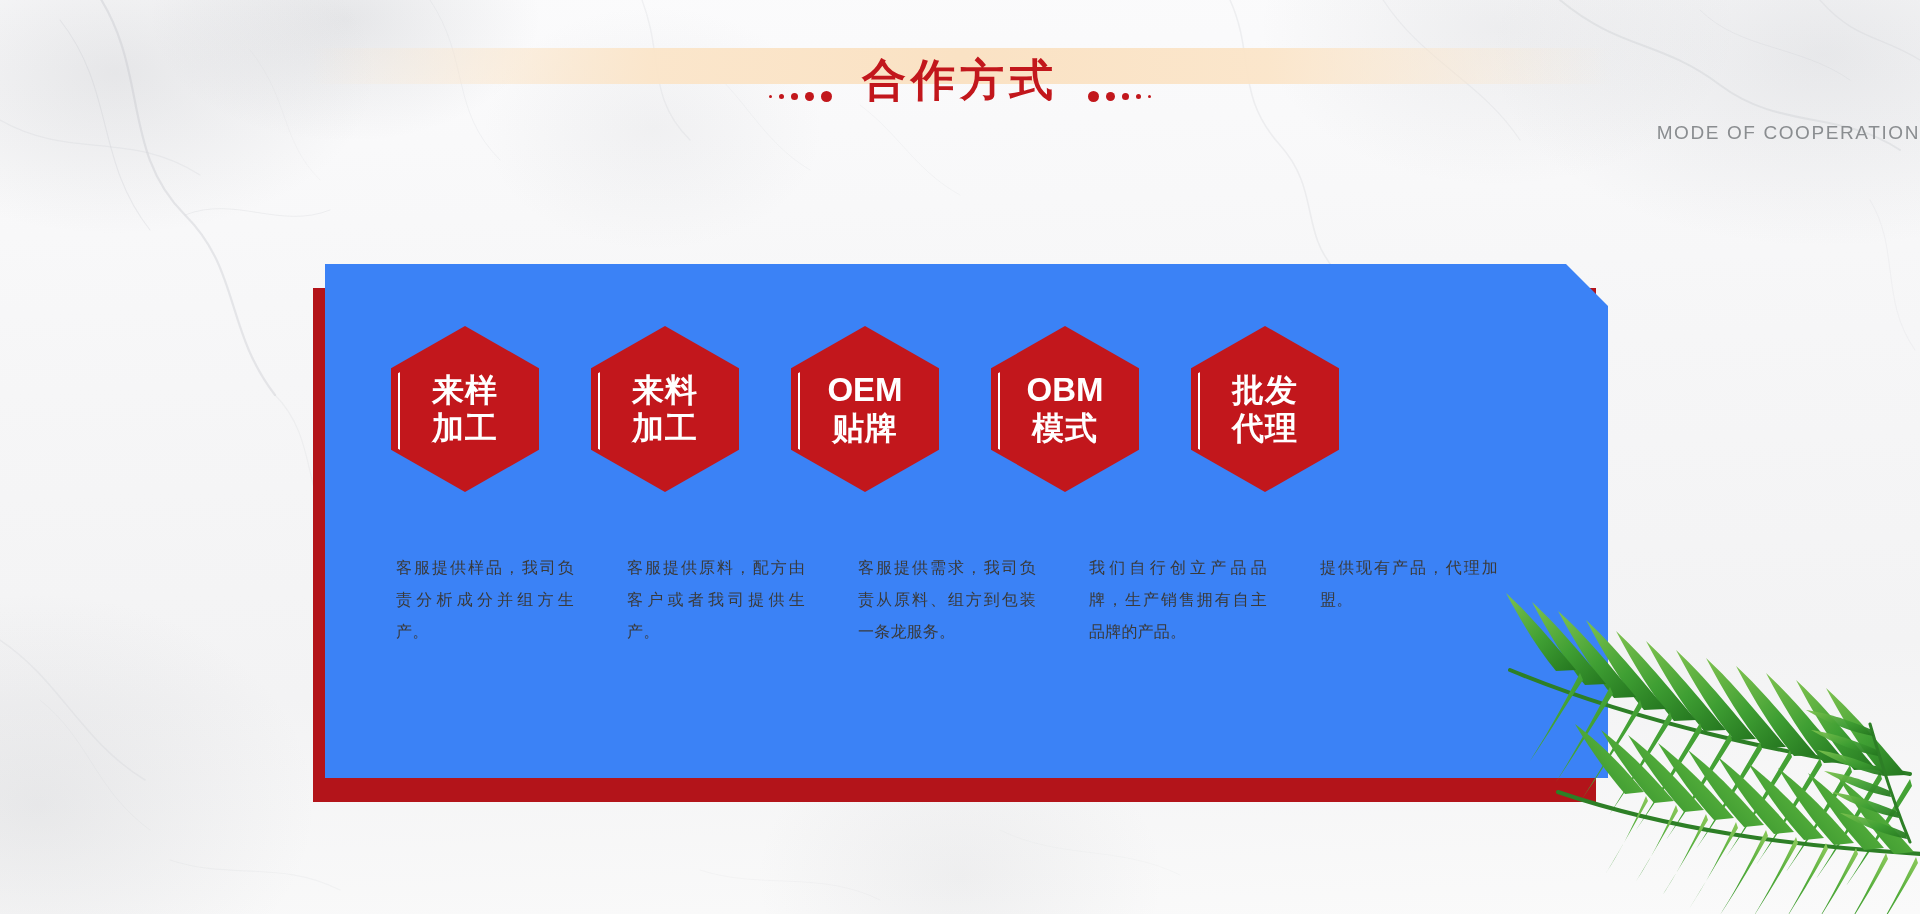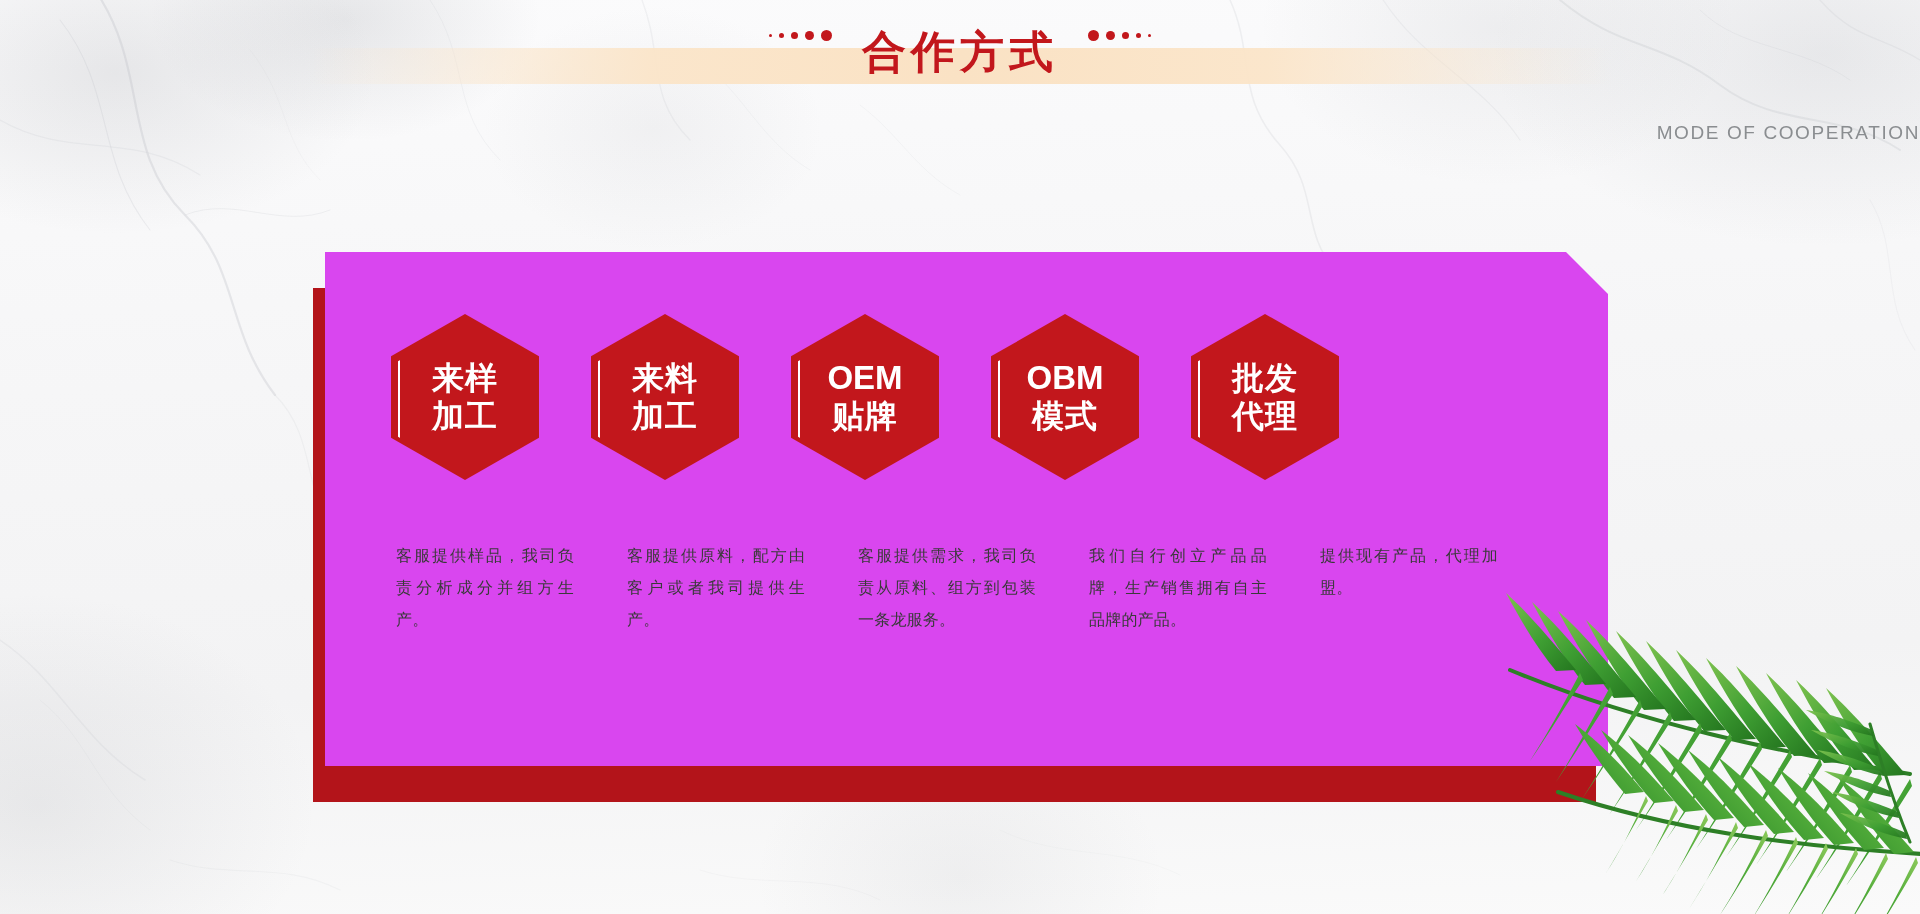--- a/index.html
+++ b/index.html
@@ -46,21 +46,21 @@
       rgba(251,229,201,0.95) 66%,
       rgba(250,230,205,0) 84%,
       rgba(250,230,205,0) 100%);
   }
   #header-row {
     position: absolute;
     top: 30px;
     left: 0; right: 0;
     height: 72px;
     display: flex;
-    align-items: flex-start;
+    align-items: flex-end;
     justify-content: center;
     gap: 30px;
   }
   .dot-group { display: flex; align-items: center; gap: 7px; }
   .dot { background: #c2171c; border-radius: 50%; display:block; }
   .dot.d1 { width:3px;  height:3px; }
   .dot.d2 { width:5px;  height:5px; }
   .dot.d3 { width:7px;  height:7px; }
   .dot.d4 { width:9px;  height:9px; }
   .dot.d5 { width:11px; height:11px; }
@@ -98,24 +98,24 @@
     position: absolute;
     left: 0;
     top: 36px;
     width: 1283px;
     height: 514px;
     background: #b3141a;
   }
   #card-panel {
     position: absolute;
     left: 12px;
-    top: 0;
+    top: 12px;
     width: 1283px;
     height: 514px;
-    background: #d946ef;
+    background: #3b82f6;
     clip-path: polygon(0 0, calc(100% - 42px) 0, 100% 42px, 100% 100%, 0 100%);
   }
 
   
   #badge-row {
     position: absolute;
     left: 40px;
     top: 62px;
     width: 1200px;
     display: flex;

